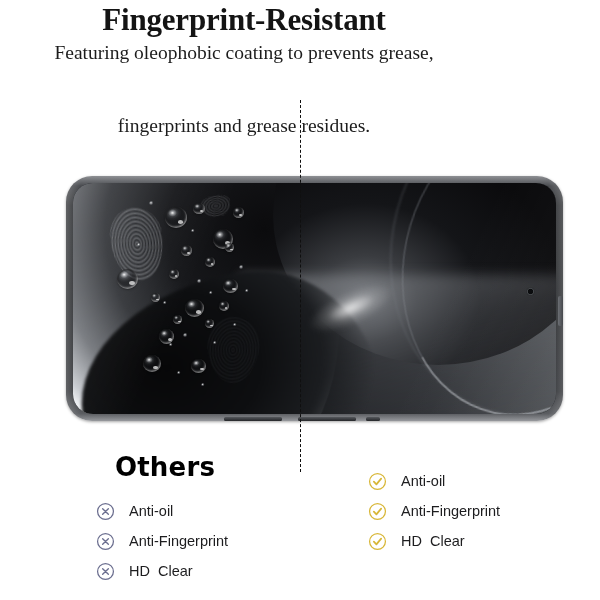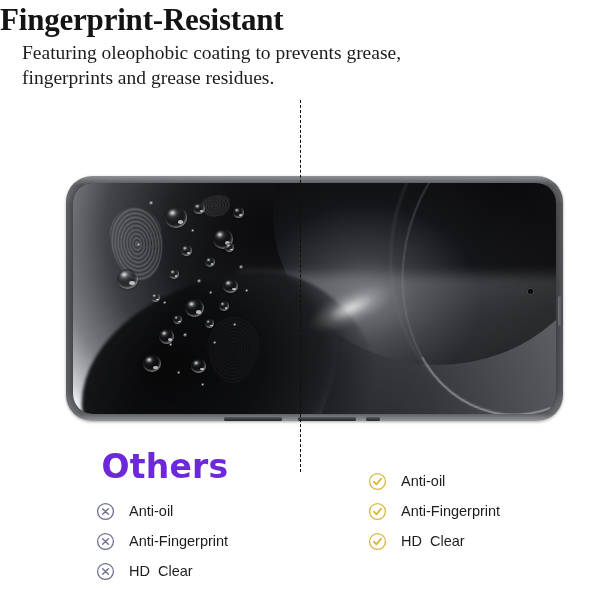--- a/index.html
+++ b/index.html
@@ -12,40 +12,41 @@
     overflow: hidden;
     font-family: "Liberation Sans", sans-serif;
     -webkit-font-smoothing: antialiased;
   }
 
   
   #header {
     position: absolute;
     left: 0; top: 0;
     width: 488px;
+    text-align: center;
   }
   #title {
     font-family: "Liberation Serif", serif;
     font-weight: bold;
     font-size: 31px;
     line-height: 36px;
     color: #141414;
     letter-spacing: -0.2px;
     margin-top: 2px;
   }
   #subtitle {
     font-family: "Liberation Serif", serif;
     font-weight: normal;
     font-size: 19.5px;
     line-height: 25px;
     color: #1c1c1c;
     margin-top: 2px;
     padding: 0 22px;
   }
-  #subtitle .l2 { display: block; }
+  #subtitle .l2 { display: block; margin-top: 48px; }
 
   
   #divider {
     position: absolute;
     left: 300px; top: 100px;
     width: 0; height: 372px;
     border-left: 1.6px dashed #0f0f0f;
     z-index: 60;
   }
 
@@ -242,23 +243,23 @@
     top: 452px;
     width: 250px;
   }
   #col-others { left: 40px; }
   #col-ours   { left: 312px; }
 
   .col-head {
     text-align: center;
     font-family: "DejaVu Sans", sans-serif;
     font-weight: bold;
-    font-size: 33px;
+    font-size: 26px;
     line-height: 30px;
-    color: #6d28d9;
+    color: #000000;
     letter-spacing: .2px;
   }
   .rows { margin-top: 14px; padding-left: 56px; }
   .row {
     display: flex;
     align-items: center;
     height: 30px;
   }
   .row .ic {
     width: 19px; height: 19px;

